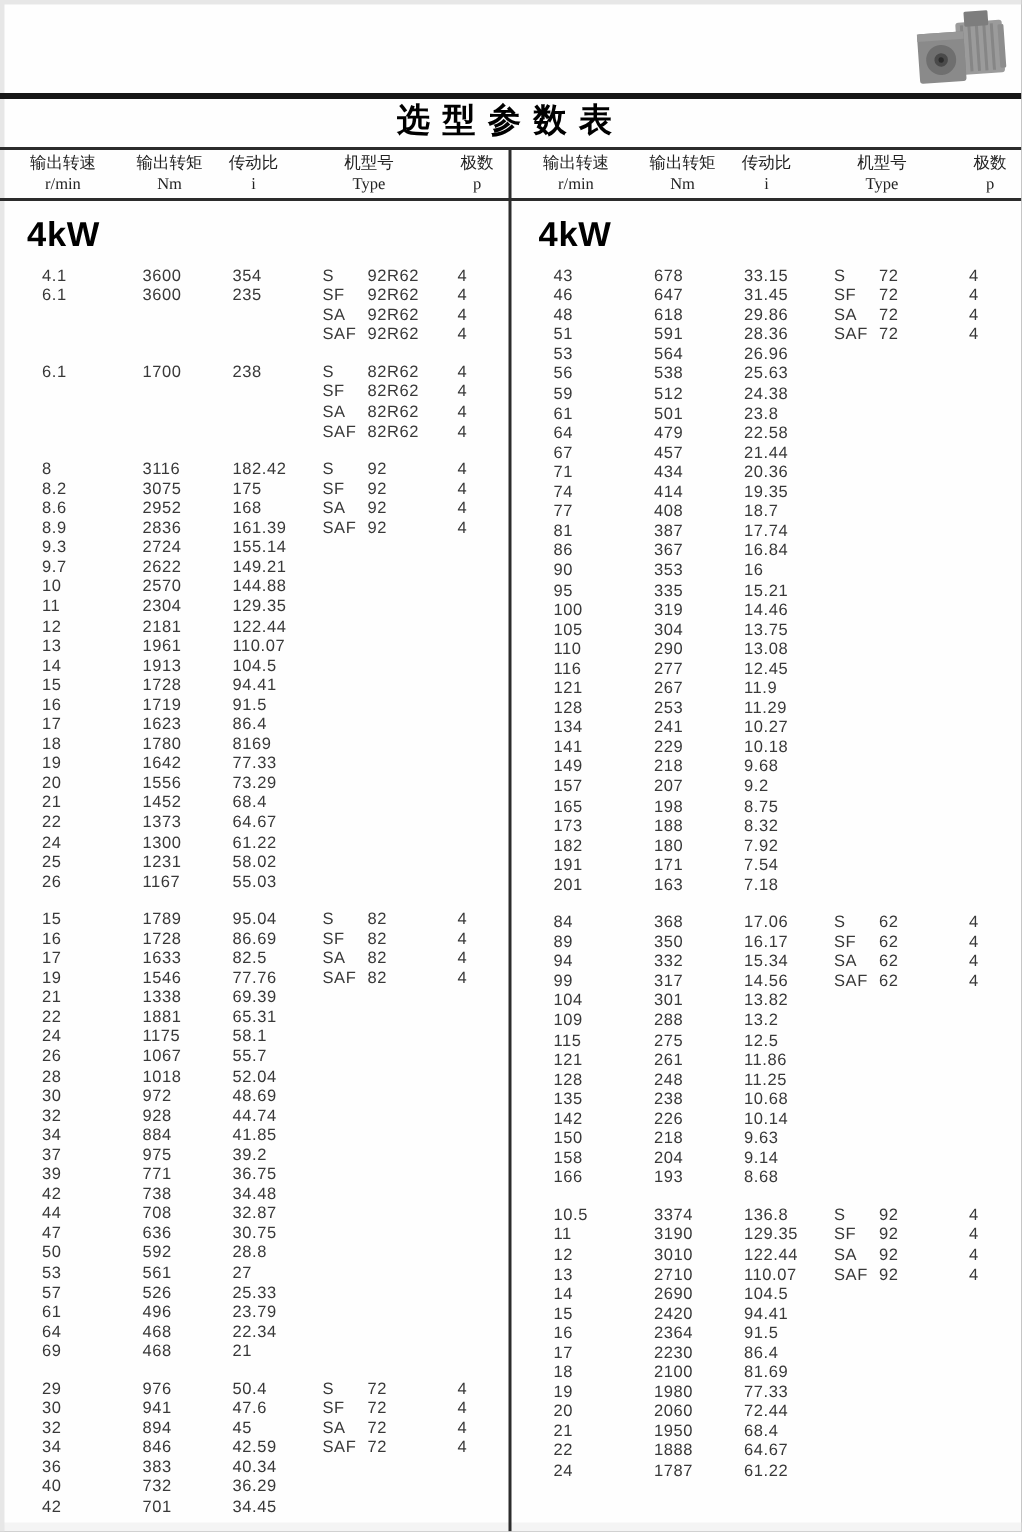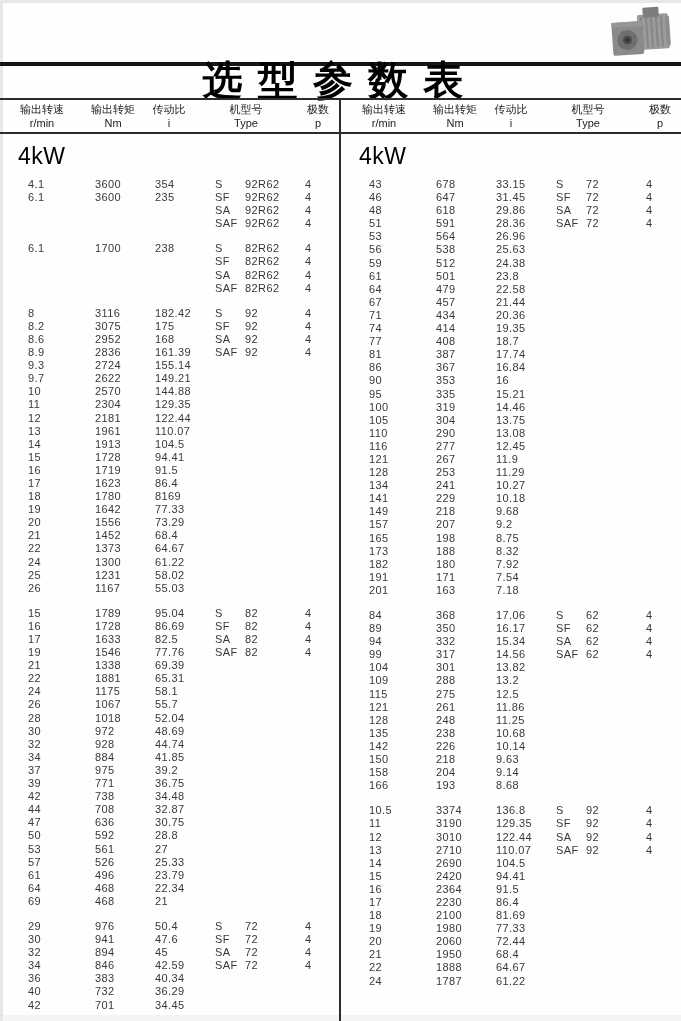--- a/index.html
+++ b/index.html
@@ -6,35 +6,35 @@
   .page{
     width:681px;height:1021px;margin:0 auto;position:relative;
     background:#fefefe;overflow:hidden;
     font-family:"Liberation Sans","DejaVu Sans",sans-serif;color:#2e2e2e;
     box-shadow:inset 3px 0 0 #e7e7e7, inset 0 3px 0 #e7e7e7, inset 0 -6px 0 #f4f4f4;
   }
   .motor-photo{position:absolute;top:5px;right:7px;width:66px;height:56px;}
   .rule-thick{position:absolute;top:62px;left:0;width:681px;height:4px;background:#161616;}
   .page-title{
     position:absolute;top:63px;left:0;width:100%;text-align:center;
-    font-size:40px;font-weight:bold;color:#000;letter-spacing:0.38em;line-height:34px;
+    font-size:22px;font-weight:bold;color:#000;letter-spacing:0.38em;line-height:34px;
   }
   .rule-thin-1{position:absolute;top:98px;left:0;width:681px;height:2px;background:#2c2c2c;}
   .rule-thin-2{position:absolute;top:132px;left:0;width:681px;height:2px;background:#2c2c2c;}
   .v-divider{position:absolute;top:99px;bottom:0;left:339px;width:2px;background:#2c2c2c;}
-  .header-row{position:absolute;top:102px;left:0;width:681px;display:flex;}
+  .header-row{position:absolute;top:102px;left:0;width:681px;display:flex;font-family:Liberation Serif, serif;}
   .header-group{width:340px;display:grid;grid-template-columns:84px 58px 54px 100px 44px;}
   .header-group.right{width:341px;padding-left:2px;}
   .h-cell{text-align:center;font-size:11px;line-height:14px;color:#222;}
   .h-cell .unit{color:#222;text-align:center;}
   .data-area{position:absolute;top:136px;left:0;width:681px;display:flex;}
   .table-column{width:340px;}
   .table-column.right{width:341px;padding-left:2px;}
   .sec-heading{
-    font-size:23px;font-weight:normal;color:#000;line-height:25px;
+    font-size:23px;font-weight:bold;color:#000;line-height:25px;
     margin:8px 0 9px 18px;letter-spacing:0.5px;
   }
   .sec-heading.again{margin-top:17px;}
   .t-block{margin-bottom:12px;}
   .t-row{
     display:grid;grid-template-columns:67px 60px 60px 30px 46px auto;
     padding-left:28px;font-size:11px;line-height:13.1px;height:13.1px;
     letter-spacing:0.4px;color:#383838;white-space:nowrap;
   }
   .c-poles{padding-left:14px;}

